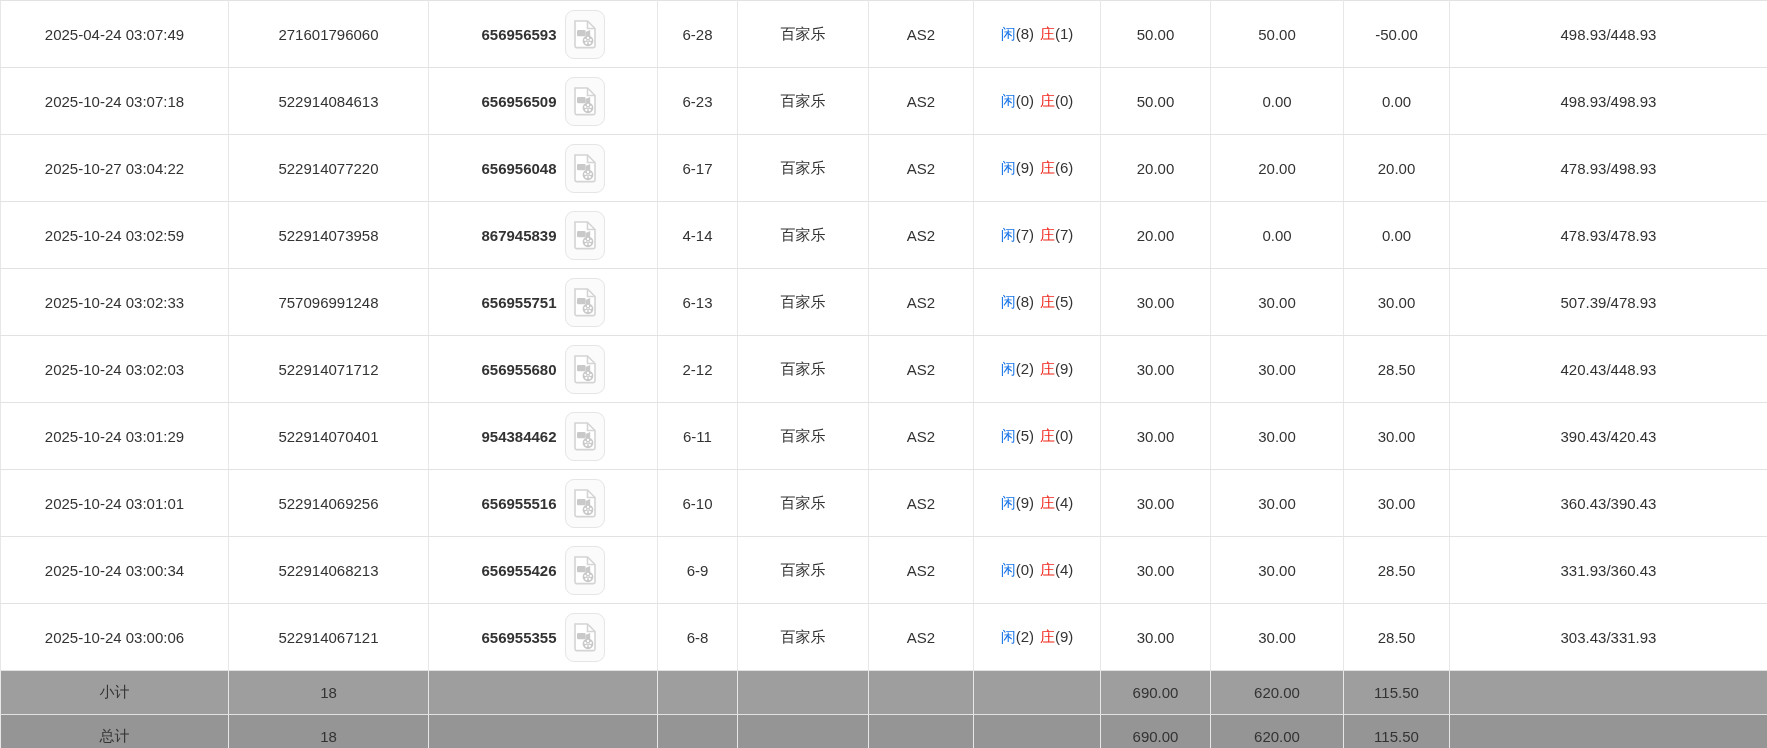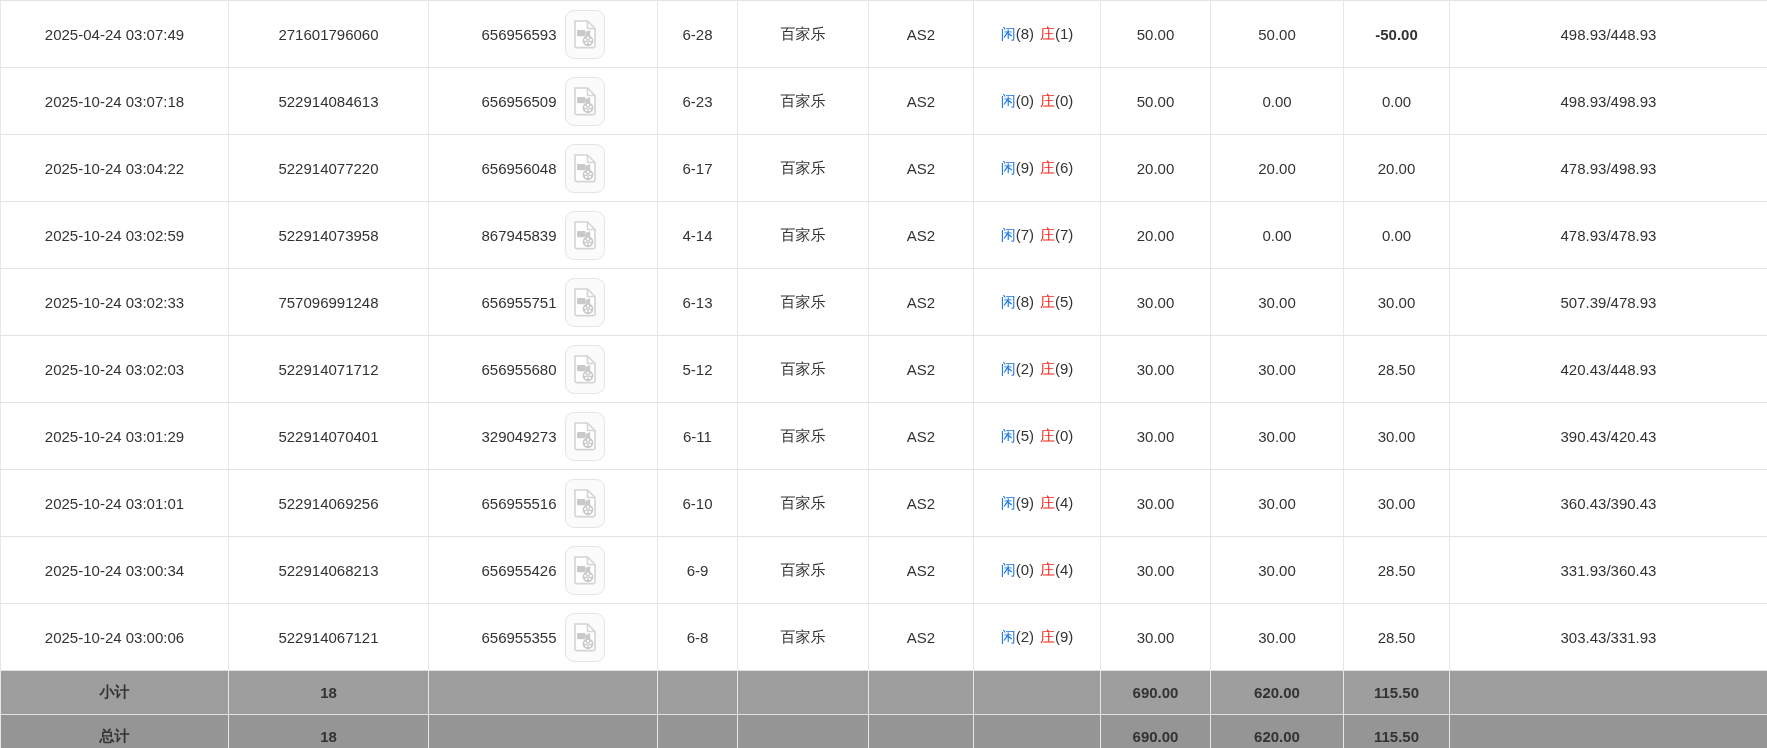--- a/index.html
+++ b/index.html
@@ -37,43 +37,44 @@
     padding: 0;
     overflow: hidden;
     white-space: nowrap;
   }
   tbody.body-rows td { height: 66px; }
   .cell-gameno-wrap {
     display: flex;
     align-items: center;
     justify-content: center;
     gap: 8px;
+    font-weight: bold;
   }
   .video-btn {
     display: inline-flex;
     align-items: center;
     justify-content: center;
     width: 38px;
     height: 47px;
     background: #fbfbfb;
     border: 1px solid #e5e5e5;
     border-radius: 9px;
     cursor: pointer;
     flex: 0 0 auto;
   }
   .blue { color: var(--blue); }
   .red { color: var(--red); }
-  .neg { color: var(--red); font-weight: bold; }
+  .neg { color: var(--red); }
   .result-cell span { letter-spacing: 0; }
   .result-gap { display: inline-block; width: 6px; }
   tfoot td {
     height: 43px;
     background: var(--footer-bg);
     color: #ffffff;
-    font-weight: bold;
+    font-weight: normal;
     font-size: 15px;
     border-right: 2px solid #ffffff;
     border-bottom: 2px solid #ffffff;
   }
   tfoot tr.total-row td { background: var(--footer-bg-total); }
 </style>
 </head>
 <body>
 
 <table class="records">
@@ -153,21 +154,21 @@
     <td>AS2</td>
     <td class="result-cell">
       <span class="blue">闲</span><span>(0)</span><span class="result-gap"></span><span class="red">庄</span><span>(0)</span>
     </td>
     <td class="blue">50.00</td>
     <td>0.00</td>
     <td>0.00</td>
     <td>498.93/498.93</td>
   </tr>
       <tr>
-    <td>2025-10-24 03:04:22</td>
+    <td>2025-10-27 03:04:22</td>
     <td>522914077220</td>
     <td>
       <div class="cell-gameno-wrap">
         <span>656956048</span>
         <span class="video-btn">
           <svg width="26" height="30" viewBox="0 0 26 30" aria-hidden="true">
             <path d="M3 2 h12.5 l7.5 7.5 V27 a1.6 1.6 0 0 1 -1.6 1.6 H4.6 A1.6 1.6 0 0 1 3 27 Z" fill="#ffffff" stroke="#d4d4d4" stroke-width="1.6"></path>
             <path d="M15.5 2 v7.5 h7.5" fill="none" stroke="#d4d4d4" stroke-width="1.6"></path>
             <rect x="5" y="11" width="8.6" height="6.2" rx="1.2" fill="#c9c9c9"></rect>
             <path d="M13.6 13 l4.6 -2 v8.2 l-4.6 -2 z" fill="#c9c9c9"></path>
@@ -277,37 +278,37 @@
             <circle cx="16" cy="19" r="1.15" fill="#ffffff"></circle>
             <circle cx="13.3" cy="20.9" r="1.15" fill="#ffffff"></circle>
             <circle cx="14.3" cy="24" r="1.15" fill="#ffffff"></circle>
             <circle cx="17.7" cy="24" r="1.15" fill="#ffffff"></circle>
             <circle cx="18.7" cy="20.9" r="1.15" fill="#ffffff"></circle>
             <circle cx="16" cy="21.8" r="0.7" fill="#ffffff"></circle>
           </svg>
         </span>
       </div>
     </td>
-    <td>5-12</td>
+    <td>2-12</td>
     <td>百家乐</td>
     <td>AS2</td>
     <td class="result-cell">
       <span class="blue">闲</span><span>(2)</span><span class="result-gap"></span><span class="red">庄</span><span>(9)</span>
     </td>
     <td class="blue">30.00</td>
     <td>30.00</td>
     <td>28.50</td>
     <td>420.43/448.93</td>
   </tr>
       <tr>
     <td>2025-10-24 03:01:29</td>
     <td>522914070401</td>
     <td>
       <div class="cell-gameno-wrap">
-        <span>329049273</span>
+        <span>954384462</span>
         <span class="video-btn">
           <svg width="26" height="30" viewBox="0 0 26 30" aria-hidden="true">
             <path d="M3 2 h12.5 l7.5 7.5 V27 a1.6 1.6 0 0 1 -1.6 1.6 H4.6 A1.6 1.6 0 0 1 3 27 Z" fill="#ffffff" stroke="#d4d4d4" stroke-width="1.6"></path>
             <path d="M15.5 2 v7.5 h7.5" fill="none" stroke="#d4d4d4" stroke-width="1.6"></path>
             <rect x="5" y="11" width="8.6" height="6.2" rx="1.2" fill="#c9c9c9"></rect>
             <path d="M13.6 13 l4.6 -2 v8.2 l-4.6 -2 z" fill="#c9c9c9"></path>
             <circle cx="16" cy="21.8" r="5.4" fill="#c9c9c9"></circle>
             <circle cx="16" cy="19" r="1.15" fill="#ffffff"></circle>
             <circle cx="13.3" cy="20.9" r="1.15" fill="#ffffff"></circle>
             <circle cx="14.3" cy="24" r="1.15" fill="#ffffff"></circle>

